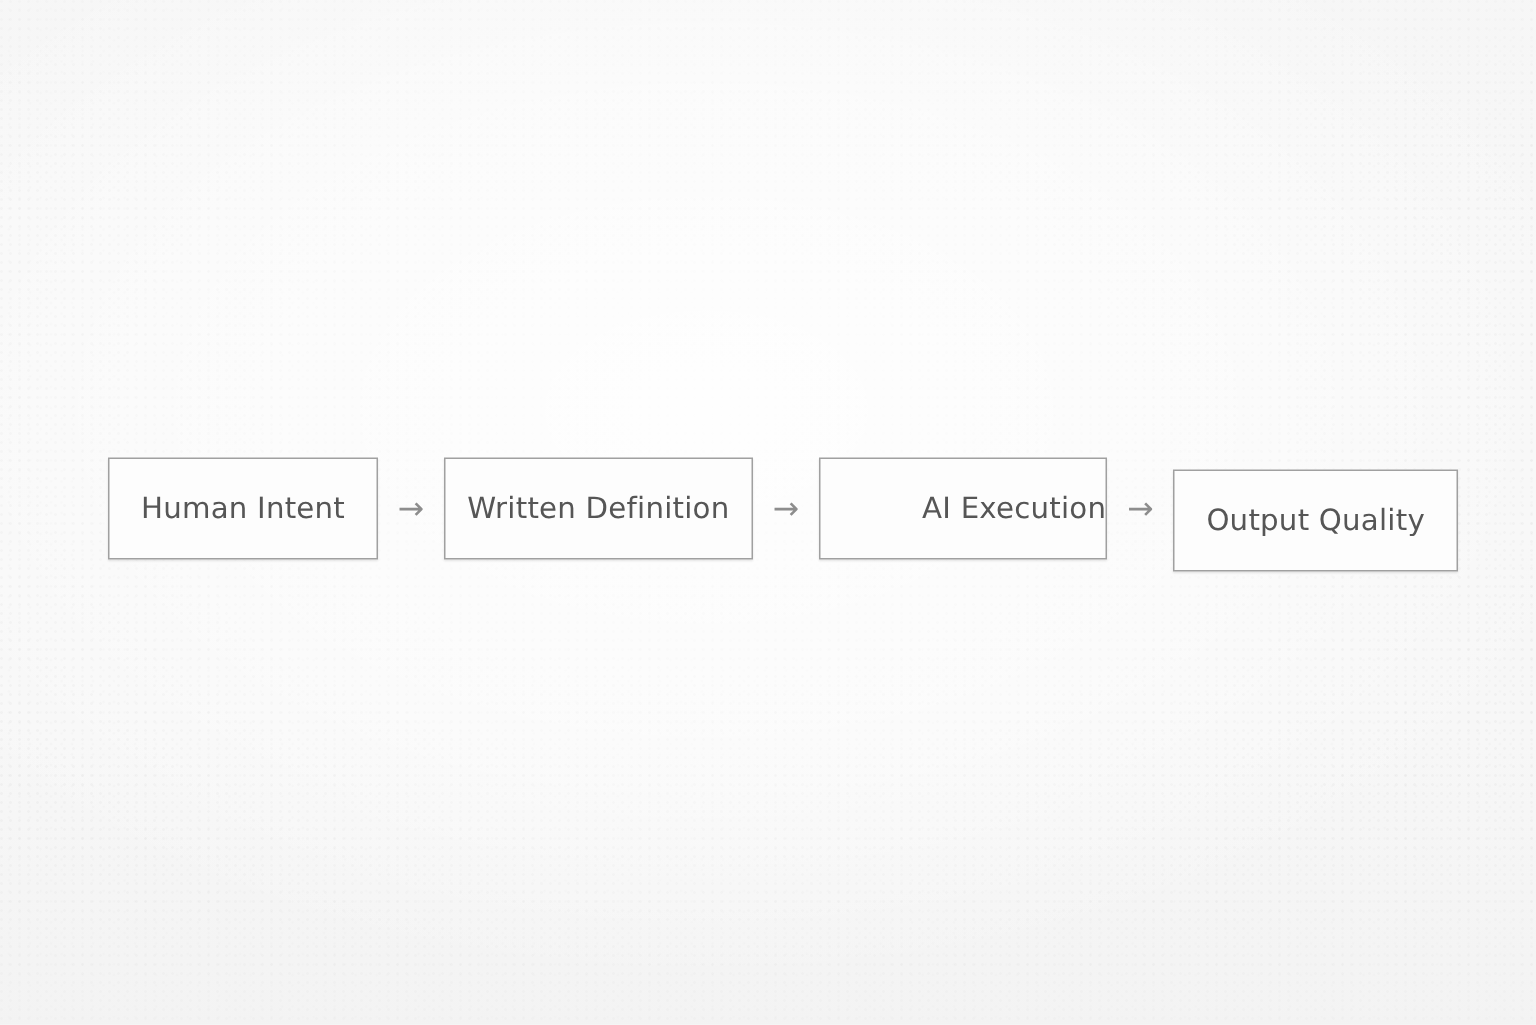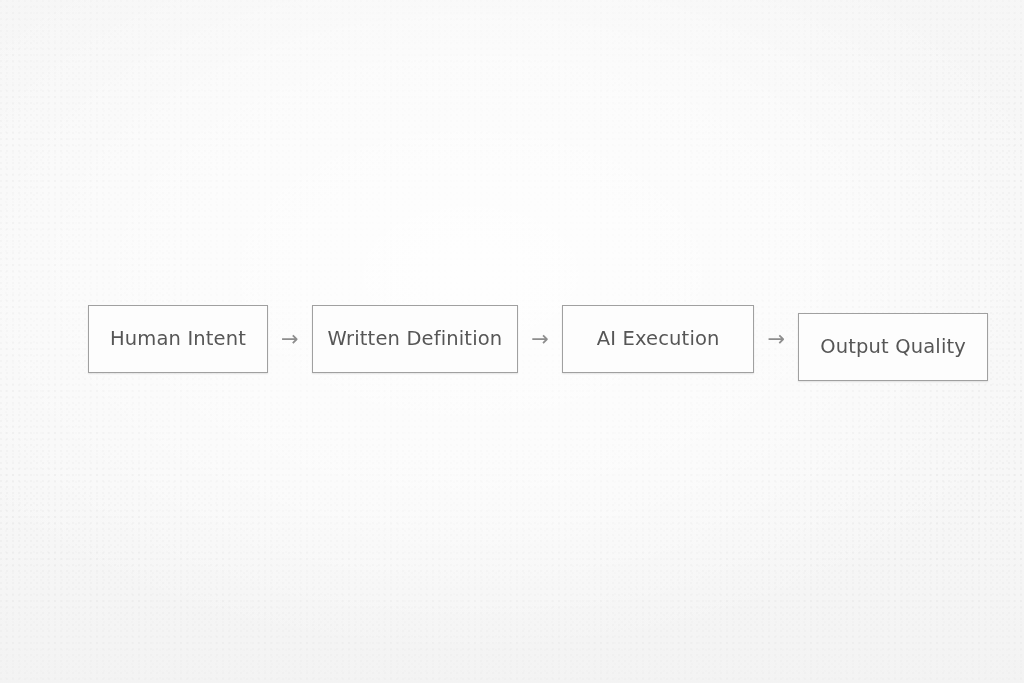--- a/index.html
+++ b/index.html
@@ -47,21 +47,21 @@
         rgba(246,246,246,0.55) 0%,
         rgba(255,255,255,0.0) 22%,
         rgba(255,255,255,0.0) 72%,
         rgba(240,240,240,0.55) 100%);
     pointer-events: none;
   }
 
   
   .flow {
     position: absolute;
-    left: 88px;
+    left: 72px;
     top: 305px;
     width: 900px;
     height: 68px;
     display: flex;
     align-items: center;
     z-index: 2;
   }
 
   .node {
     box-sizing: border-box;
@@ -76,21 +76,21 @@
   .node-label {
     font-size: 19.5px;
     line-height: 1;
     color: #565656;
     letter-spacing: 0.15px;
     white-space: nowrap;
   }
 
   .node-0 { width: 185px; }
   .node-1 { width: 212px; }
-  .node-2 { width: 198px; }
+  .node-2 { width: 198px; justify-content: flex-end; }
   .node-3 { width: 195px; margin-top: 16px; }
 
   .arrow {
     width: 45px;
     height: 68px;
     display: flex;
     align-items: center;
     justify-content: center;
     color: #8d8d8d;
     font-size: 21px;

